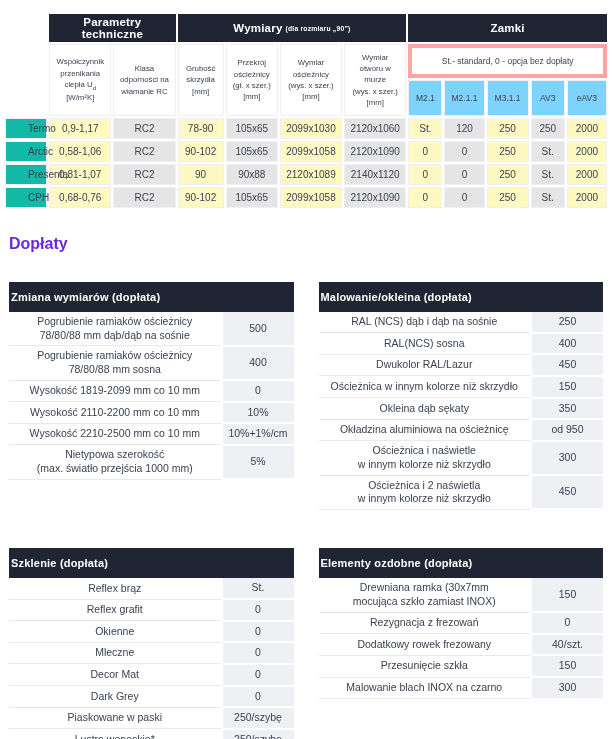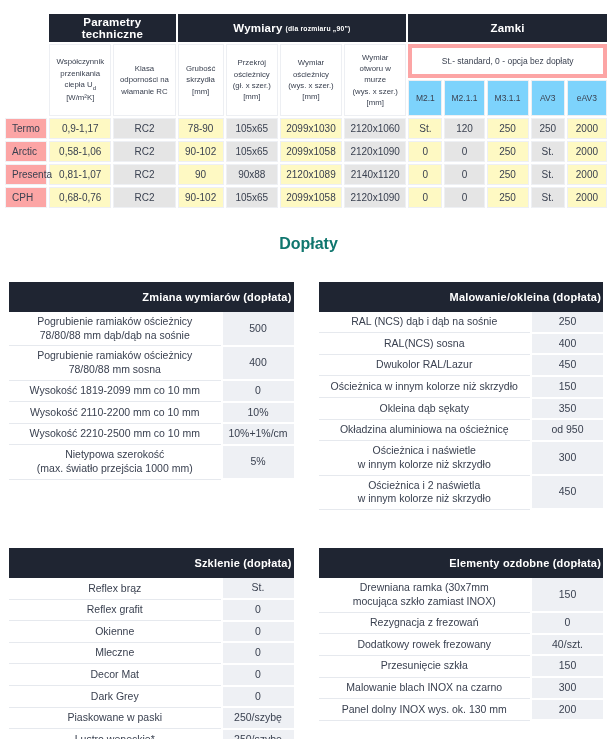--- a/index.html
+++ b/index.html
@@ -40,41 +40,41 @@
   }
   .spec th.locksnote {
     background:#ffffff; border:4px solid #fca5a5; font-weight:normal;
     font-size:8.5px; height:22px; color:#3a4150;
   }
   .spec th.lock {
     background:#7dd3fc; border:1px solid #edeff3; font-weight:normal;
     font-size:8.5px; height:30px; color:#3a4150;
   }
   .spec td.name {
-    font-size:10px; text-align:left; padding-left:6px; height:15px;
-    border:1px solid #f1f2f6; background:#fca5a5;
+    font-size:10px; text-align:left; padding-left:22px; height:15px;
+    border:1px solid #f1f2f6; background:#14b8a6;
   }
   .spec td.c { font-size:10px; height:15px; border:1px solid #eef0f4; background:#e5e5e5; }
   .spec td.c.alt { background:#fef9c3; border-color:#eef0f4; }
   .pre { white-space:pre-line; }
   sub.udsub { font-size:6px; }
 
   
-  h1.doplaty { margin:25px 4px 0 9px; font-size:16px; color:#0f766e; font-weight:bold;text-align:center; }
+  h1.doplaty { margin:25px 4px 0 9px; font-size:16px; color:#6d28d9; font-weight:bold; }
 
   
   .grid {
     display:grid; grid-template-columns:1fr 1fr; column-gap:25px; row-gap:38px;
     padding:0 9px; margin-top:29px; align-items:start;
   }
   table.sur { width:100%; border-collapse:collapse; table-layout:fixed; }
   .sur col.vcol { width:72px; }
   .sur th.thead {
     background:#1f2532; color:#ffffff; font-size:11px; font-weight:bold;
-    height:26px; text-align:right; padding:2px; letter-spacing:.2px;
+    height:26px; text-align:left; padding:2px; letter-spacing:.2px;
   }
   .sur td { font-size:10.5px; text-align:center; vertical-align:middle; line-height:1.3; color:#3a4150; }
   .sur td.lbl { background:#ffffff; border-bottom:1px solid #e6e9ee; padding:3px 6px; }
   .sur td.val { background:#eef0f4; border-bottom:2px solid #ffffff; border-left:2px solid #ffffff; padding:3px 3px; }
 </style>
 </head>
 <body>
 
 <div class="spec-wrap">
   <table class="spec">
@@ -392,20 +392,16 @@
         <tr>
           <td class="lbl pre">Przesunięcie szkła</td>
           <td class="val">150</td>
         </tr>
 
         <tr>
           <td class="lbl pre">Malowanie blach INOX na czarno</td>
           <td class="val">300</td>
         </tr>
 
-        <tr>
-          <td class="lbl pre">Panel dolny INOX wys. ok. 130 mm</td>
-          <td class="val">200</td>
-        </tr>
       </tbody>
   </table>
 
 </div>
 
 </body></html>

